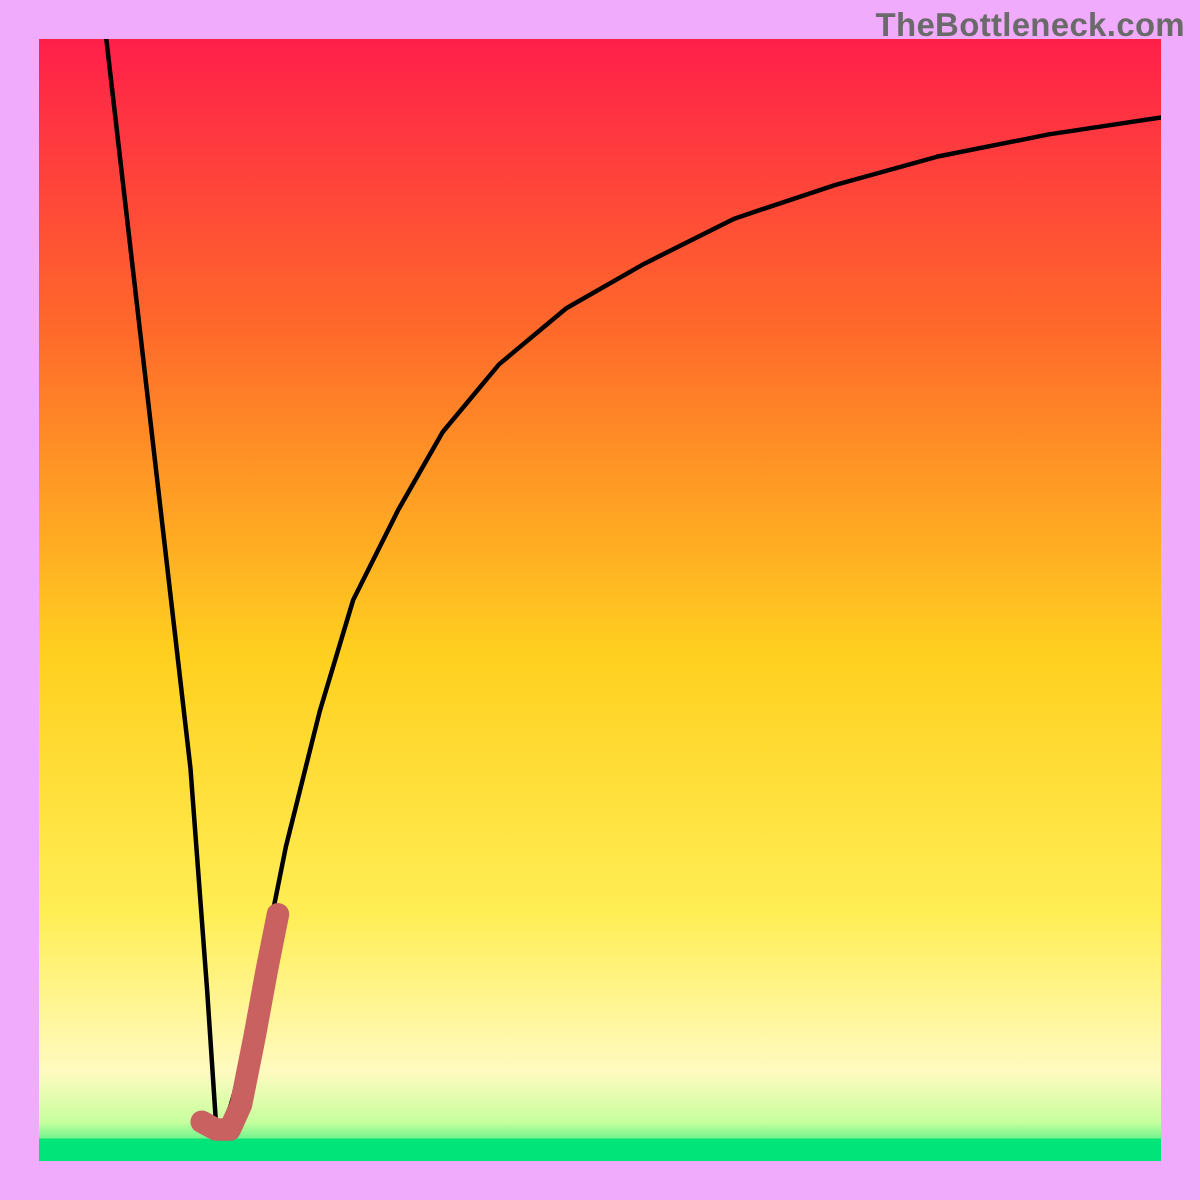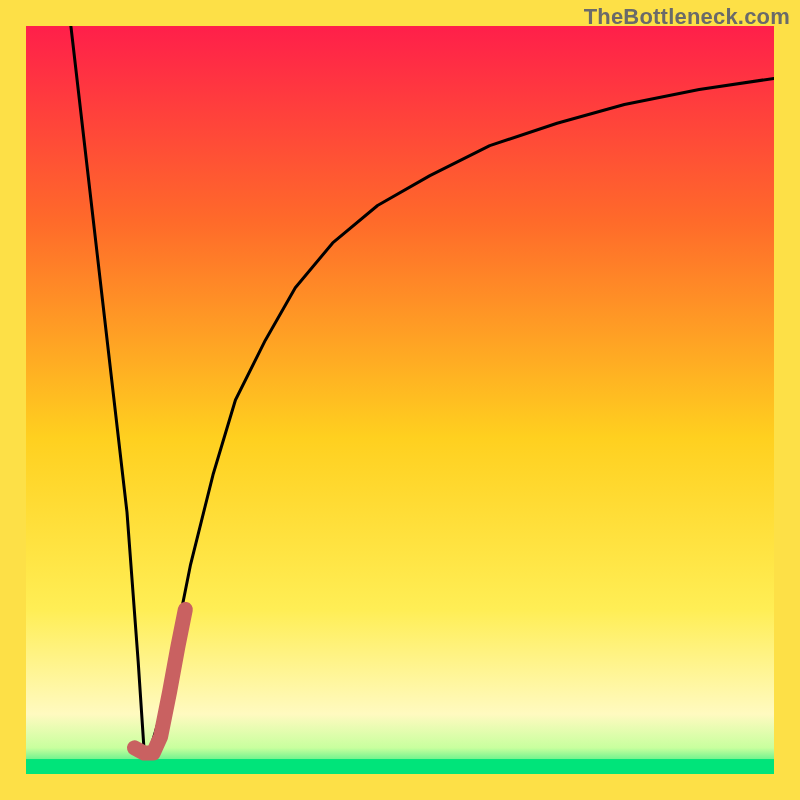--- a/index.html
+++ b/index.html
@@ -9,21 +9,21 @@
     height: 800px;
     background: #000;
     overflow: hidden;
   }
   .frame {
     position: absolute;
     left: 0;
     top: 0;
     width: 800px;
     height: 800px;
-    background: #fde047;
+    background: #f0abfc;
   }
   .plot {
     position: absolute;
     left: 26px;
     top: 26px;
     width: 748px;
     height: 748px;
     overflow: hidden;
   }
   .watermark {

